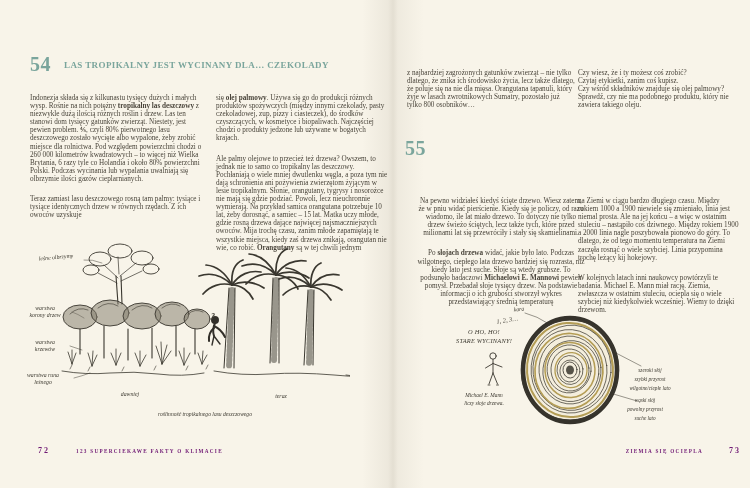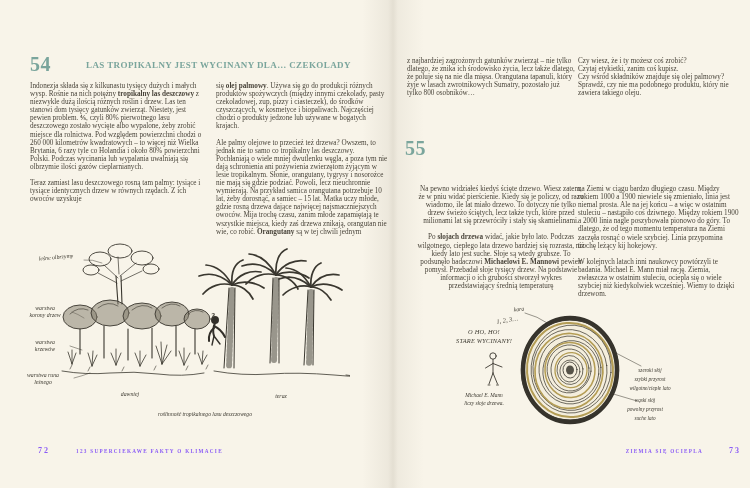--- a/index.html
+++ b/index.html
@@ -7,28 +7,28 @@
     position:relative;width:750px;height:488px;margin:0 auto;
     background:#f8f4e9;overflow:hidden;
     font-family:Liberation Serif, serif;color:#49443a;
   }
   .abs{position:absolute;}
   
   .gutter{left:362px;top:0;width:62px;height:488px;
     background:linear-gradient(90deg,rgba(90,78,55,0) 0%,rgba(90,78,55,.07) 42%,rgba(90,78,55,.13) 50%,rgba(90,78,55,.06) 58%,rgba(90,78,55,0) 100%);}
   
   .sec-num{font-weight:bold;color:#7aa59c;font-size:20px;letter-spacing:.5px;}
-  .sec-title{font-weight:bold;color:#7aa59c;font-size:9px;letter-spacing:.4px;line-height:12px;white-space:pre-line;margin-left:22px;}
+  .sec-title{font-weight:bold;color:#7aa59c;font-size:9px;letter-spacing:.4px;line-height:12px;white-space:pre-line;}
   .n54{left:30px;top:53px;}
   .t54{left:64px;top:59px;width:320px;}
   .n55{left:405px;top:137px;}
   .t55{left:439px;top:142px;width:300px;}
   
   .col{font-size:7.2px;line-height:8.1px;text-align:left;}
-  .col p{margin:0 0 8px 0;white-space:pre-line;}
+  .col p{margin:12px 0 8px 0;white-space:pre-line;}
   .col b{font-weight:bold;}
   .l-col1{left:30px;top:82px;width:172px;}
   .l-col2{left:216px;top:82px;width:172px;}
   .r-cont1{left:407px;top:57px;width:168px;}
   .r-cont2{left:578px;top:57px;width:163px;}
   .r-col1{left:417px;top:185px;width:168px;text-align:center;}
   .r-col2{left:578px;top:185px;width:163px;}
   
   .hand{position:absolute;font-style:italic;color:#3d3a31;font-size:5.8px;line-height:7px;
     white-space:pre-line;text-align:center;}
@@ -40,21 +40,21 @@
   .lbl-teraz{left:264px;top:393px;width:34px;}
   .lbl-question{left:207px;top:313px;width:12px;font-size:8px;font-weight:bold;}
   .lbl-caption{left:125px;top:411px;width:160px;font-size:5.6px;}
   .lbl-kora{left:504px;top:306px;width:30px;transform:rotate(-6deg);}
   .lbl-count{left:487px;top:316px;width:40px;transform:rotate(-9deg);font-size:6.4px;}
   .lbl-speech{left:444px;top:327px;width:80px;font-size:6.4px;line-height:9px;letter-spacing:.2px;}
   .lbl-man{left:446px;top:391px;width:76px;font-size:5.4px;line-height:8px;}
   .lbl-wide{left:610px;top:366px;width:80px;font-size:5.2px;line-height:9px;}
   .lbl-narrow{left:605px;top:396px;width:80px;font-size:5.2px;line-height:9px;}
   
-  .footer{display:flex;align-items:baseline;gap:26px;color:#8b5cf6;}
+  .footer{display:flex;align-items:baseline;gap:26px;color:#701a75;}
   .footer .pg{font-size:8px;font-weight:bold;letter-spacing:2px;}
   .footer .cap{font-size:5.2px;font-weight:bold;letter-spacing:1.3px;}
   .f-left{left:38px;top:446px;}
   .f-right{left:545px;top:446px;width:196px;justify-content:flex-end;}
   svg{display:block;}
 </style>
 </head>
 <body>
 
 <div id="canvas">

